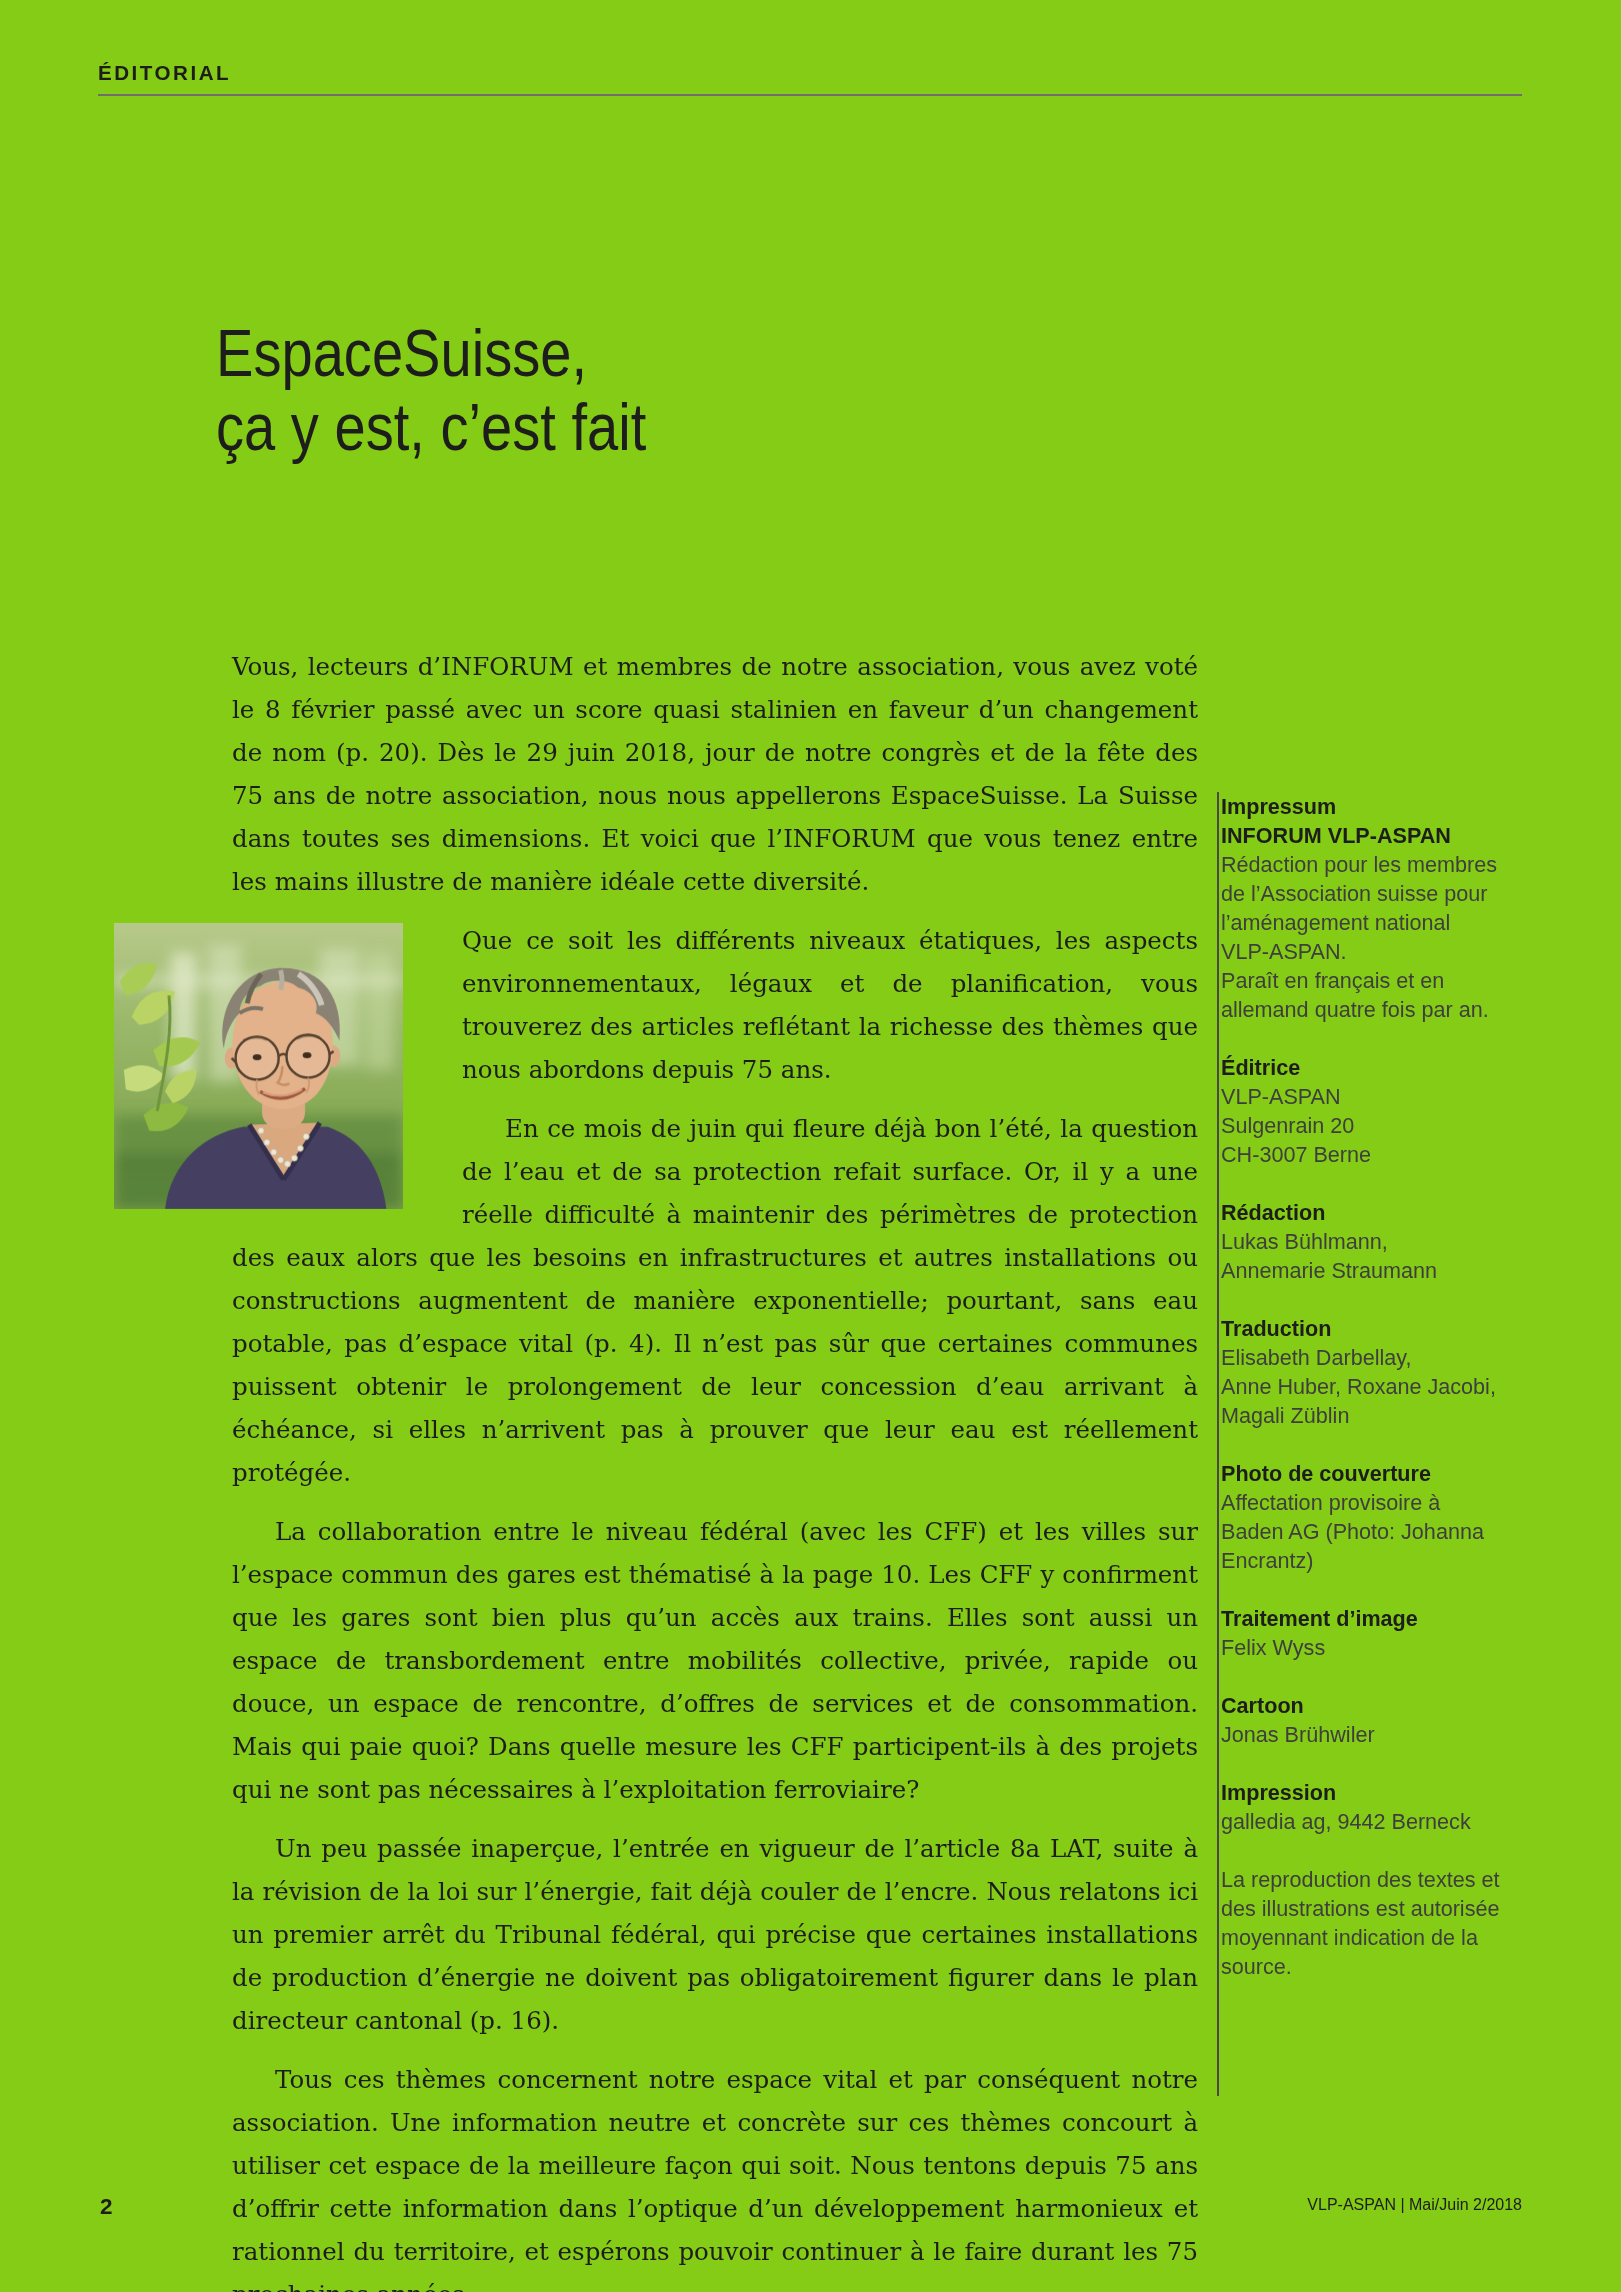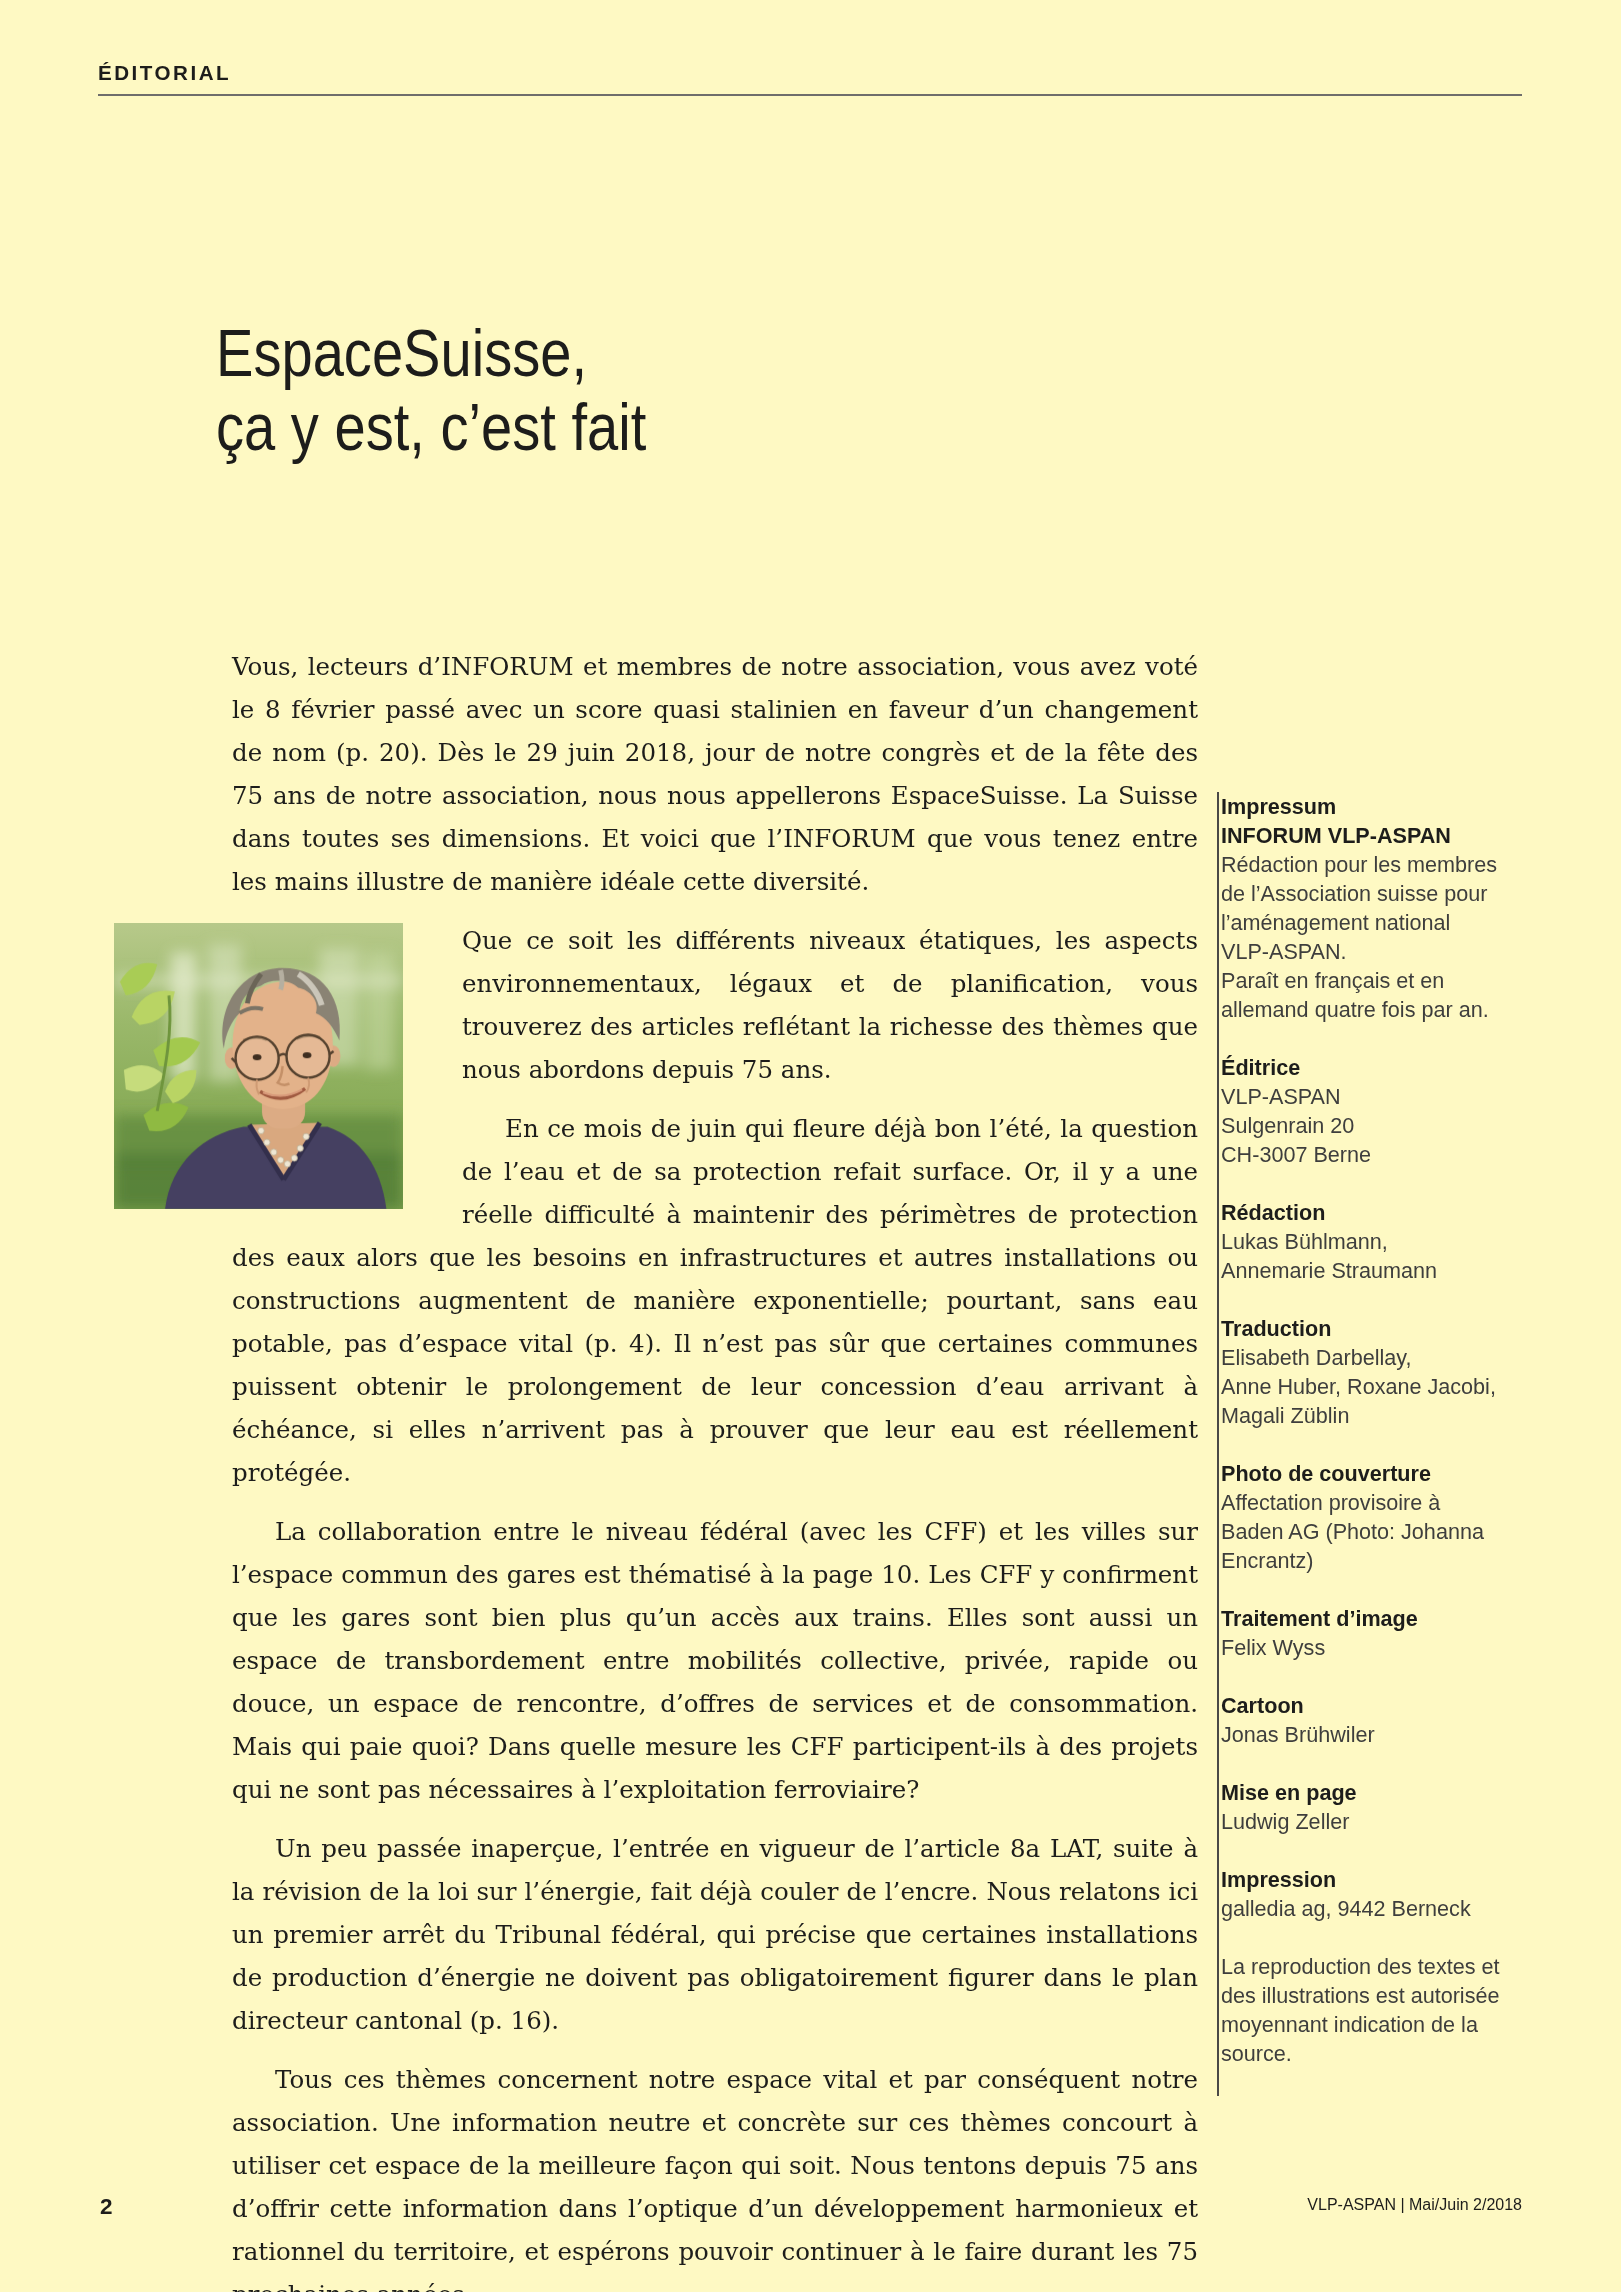--- a/index.html
+++ b/index.html
@@ -1,16 +1,16 @@
 <!DOCTYPE html>
 <html><head>
 <meta charset="utf-8">
 <style>
   html,body{margin:0;padding:0;background:#ffffff;}
-  .page{position:relative;width:1621px;height:2293px;background:#fef9c3;
+  .page{position:relative;width:1621px;height:2293px;background:#84cc16;
         font-family:"Liberation Sans",sans-serif;color:#1d1d1b;overflow:hidden;}
 
   .eyebrow{position:absolute;left:98px;top:61px;font-size:20.6px;font-weight:bold;
            letter-spacing:2.5px;color:#1d1d1b;}
   .header-rule{position:absolute;left:98px;top:94px;width:1424px;height:2px;background:#6f6e6c;}
 
   .title{position:absolute;left:216px;top:316px;font-size:66px;line-height:74px;
          font-weight:400;color:#1d1d1b;transform:scaleX(0.85);transform-origin:left top;
          white-space:nowrap;}
 
@@ -167,24 +167,20 @@
     </section>
     <section class="sb-section">
       <div class="sb-title">Traitement d’image</div>
       <div class="sb-line">Felix Wyss</div>
     </section>
     <section class="sb-section">
       <div class="sb-title">Cartoon</div>
       <div class="sb-line">Jonas Brühwiler</div>
     </section>
     <section class="sb-section">
-      <div class="sb-title">Mise en page</div>
-      <div class="sb-line">Ludwig Zeller</div>
-    </section>
-    <section class="sb-section">
       <div class="sb-title">Impression</div>
       <div class="sb-line">galledia ag, 9442 Berneck</div>
     </section>
     <p class="sb-note">
       <span class="sb-line" style="display:block">La reproduction des textes et</span>
       <span class="sb-line" style="display:block">des illustrations est autorisée</span>
       <span class="sb-line" style="display:block">moyennant indication de la</span>
       <span class="sb-line" style="display:block">source.</span>
     </p>
   </aside>

